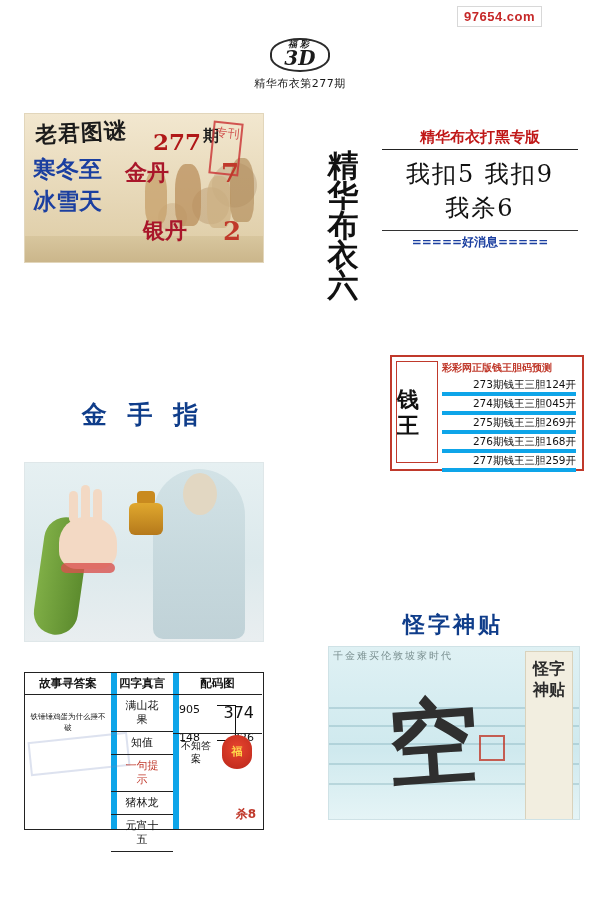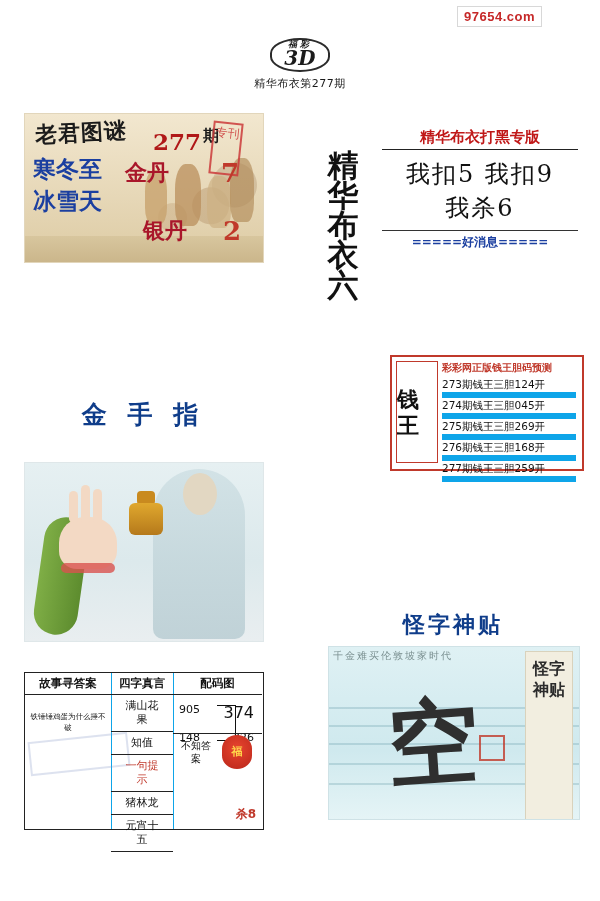--- a/index.html
+++ b/index.html
@@ -108,21 +108,21 @@
   
   #p4{left:390px;top:355px;width:190px;height:112px;border:2px solid #c0392b;background:#fff;}
   #p4 .left{
     position:absolute;left:4px;top:4px;width:40px;height:100px;border:1px solid #c0392b;
     display:flex;flex-direction:column;align-items:center;justify-content:center;
     font-size:22px;font-weight:bold;color:#111;line-height:26px;
     font-family:"DejaVu Serif","Liberation Serif",serif;
   }
   #p4 .right{position:absolute;left:50px;top:4px;width:134px;}
   #p4 .ttl{font-size:10px;color:#c0392b;font-weight:bold;text-align:left;margin-bottom:2px;}
-  #p4 .ln{font-size:10.5px;color:#111;text-align:left;line-height:15px;border-bottom:6px solid #0ea5e9;}
+  #p4 .ln{font-size:10.5px;color:#111;text-align:right;line-height:15px;border-bottom:4px solid #0ea5e9;}
 
   
   #p5{left:24px;top:390px;width:238px;height:250px;}
   #p5 .ttl{
     text-align:center;font-size:25px;font-weight:bold;color:#0f3d8a;letter-spacing:6px;
     font-family:"DejaVu Serif","Liberation Serif",serif;padding-top:8px;
   }
   #p5 .img{
     position:absolute;left:0;top:72px;width:238px;height:178px;
     background:linear-gradient(180deg,#e6f0f2 0%,#dce9ec 55%,#e9eef0 100%);
@@ -174,21 +174,21 @@
   #p6 .topstrip{
     position:absolute;left:4px;top:2px;font-size:10px;color:#7a8f90;letter-spacing:2px;
   }
   #p6 .redseal{
     position:absolute;left:150px;top:88px;width:22px;height:22px;border:2px solid #c0392b;color:#c0392b;
     font-size:10px;text-align:center;line-height:20px;opacity:.8;
   }
 
   
   #p7{left:24px;top:672px;width:238px;height:156px;border:1px solid #222;background:#fff;}
-  #p7 .col{position:absolute;top:0;bottom:0;border-right:1px solid #0ea5e9;}
+  #p7 .col{position:absolute;top:0;bottom:0;border-right:6px solid #0ea5e9;}
   #p7 .c1{left:0;width:86px;}
   #p7 .c2{left:86px;width:62px;}
   #p7 .c3{left:148px;width:89px;border-right:none;}
   #p7 .hd{
     text-align:center;font-size:11.5px;font-weight:bold;color:#111;border-bottom:1px solid #222;
     padding:3px 0;font-family:"DejaVu Serif","Liberation Serif",serif;
   }
   #p7 .q{
     font-size:7.5px;color:#111;text-align:center;line-height:11px;padding:16px 4px 0 4px;
   }

